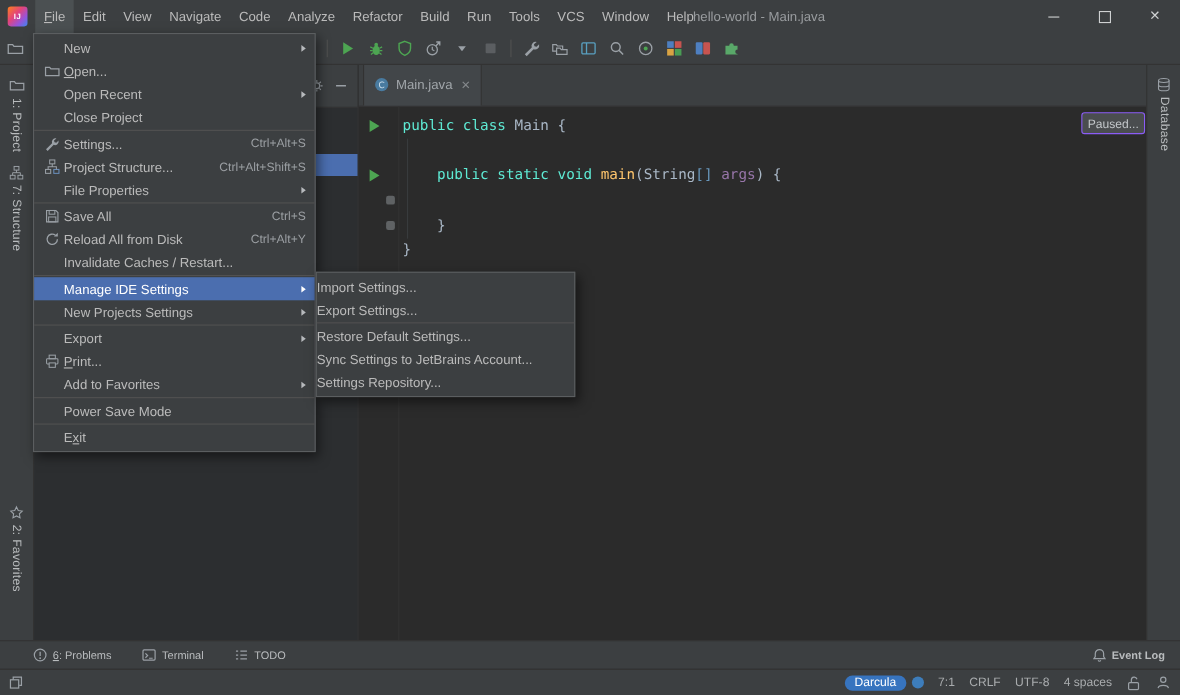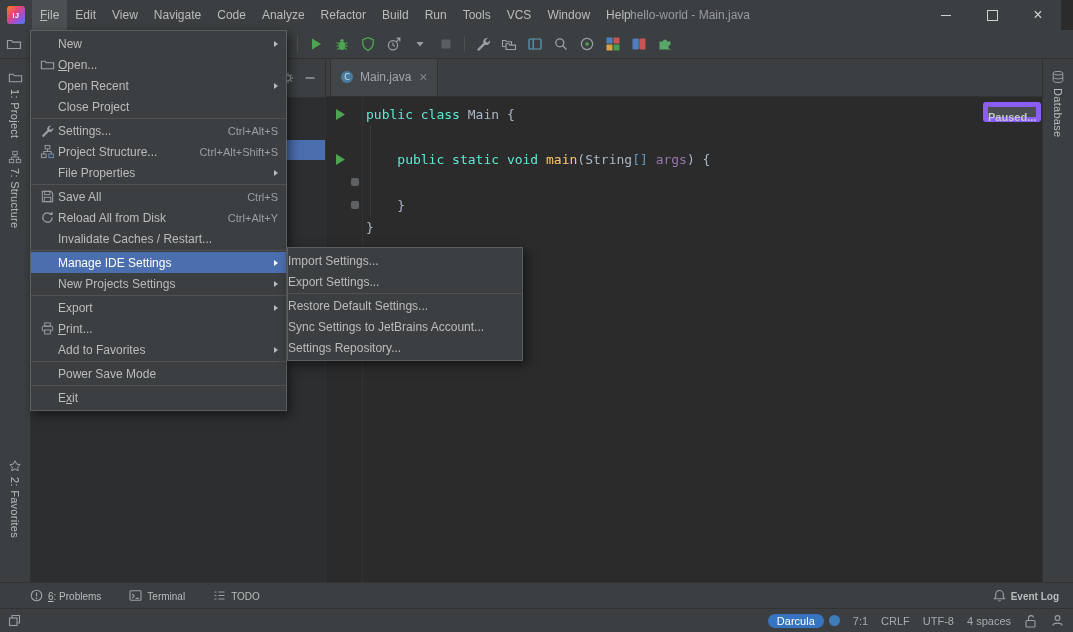--- a/index.html
+++ b/index.html
@@ -1,21 +1,21 @@
 <!DOCTYPE html>
 <html><head>
 <meta charset="utf-8">
 <style>
   html,body{margin:0;padding:0;background:#1e1e1e;}
   .app{position:relative;width:1073px;height:632px;background:#2b2b2b;overflow:hidden;
        font-family:"Liberation Sans",sans-serif;color:#bbb;}
   u{text-decoration:underline;}
 
   
-  .titlebar{position:absolute;top:0;left:0;right:12px;height:30px;background:#3c3f41;display:flex;align-items:center;z-index:40;}
+  .titlebar{position:absolute;top:0;left:0;right:0;height:30px;background:#3c3f41;display:flex;align-items:center;z-index:40;}
   .logo{width:18px;height:18px;margin:0 7px;border-radius:3px;flex:none;
         background:linear-gradient(135deg,#fc801d 0%,#e3447a 40%,#9a53d8 70%,#3b86f1 100%);
         display:flex;align-items:center;justify-content:center;}
   .logo span{font-size:7px;font-weight:bold;color:#fff;letter-spacing:.5px;}
   .menubar{display:flex;height:30px;align-items:center;}
   .mb-item{padding:0 8px;font-size:12px;color:#bbb;line-height:30px;height:30px;cursor:default;}
   .mb-item.active{background:#4b5052;}
   .window-title{position:absolute;left:598px;top:0;height:30px;line-height:30px;font-size:12px;color:#999c9f;margin-left:32px;}
   .win-controls{position:absolute;right:0;top:0;height:30px;display:flex;}
   .wc{width:46px;height:30px;display:flex;align-items:center;justify-content:center;color:#cfd1d2;}
@@ -67,21 +67,21 @@
   .code-text{white-space:pre;padding-left:4px;}
   .tk-kw{color:#5eead4;}
   .tk-pln{color:#a9b7c6;}
   .tk-cls{color:#a9b7c6;}
   .tk-mth{color:#ffc66d;}
   .tk-par{color:#9876aa;}
   .tk-brk{color:#6897bb;}
   .tk-brace{color:#a9b7c6;}
   .tk-cmt{color:#808080;font-style:italic;}
   .paused-btn{position:absolute;top:5px;right:2px;width:58px;height:20px;line-height:20px;text-align:center;font-size:11px;
-              color:#c2c6c9;background:#4a4d4f;border:5px solid #8b5cf6;border-radius:3px;box-sizing:border-box;font-weight:bold;}
+              color:#c2c6c9;background:#4a4d4f;border:1px solid #8b5cf6;border-radius:3px;box-sizing:border-box;}
 
   
   .menu{position:absolute;left:30px;top:30px;width:257px;background:#3c3f41;border:1px solid #5b5e60;
         box-shadow:3px 4px 10px rgba(0,0,0,.5);padding:2px 0;z-index:50;box-sizing:border-box;}
   .submenu{position:absolute;left:287px;top:247px;width:236px;background:#3c3f41;border:1px solid #5b5e60;
         box-shadow:3px 4px 10px rgba(0,0,0,.5);padding:2px 0;z-index:51;box-sizing:border-box;}
   .mi{display:flex;align-items:center;height:21px;font-size:12px;color:#bbb;padding:0 8px 0 0;}
   .submenu .mi{justify-content:center;}
   .mi-icon{width:22px;margin-left:5px;flex:none;display:flex;justify-content:center;align-items:center;}
   .mi-label{white-space:nowrap;}

